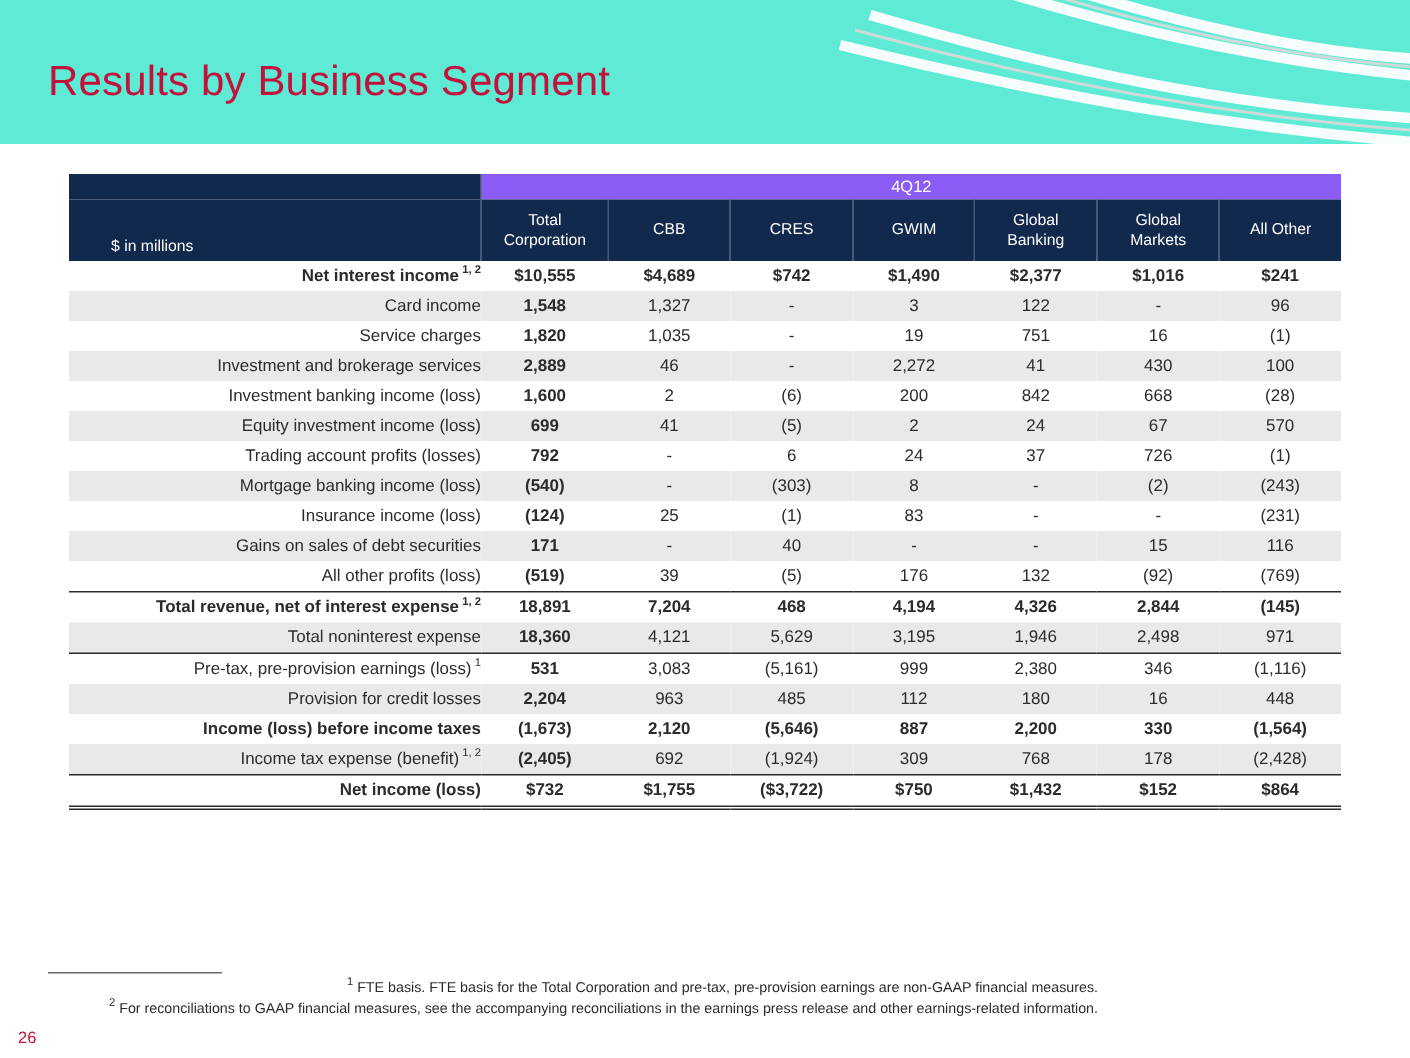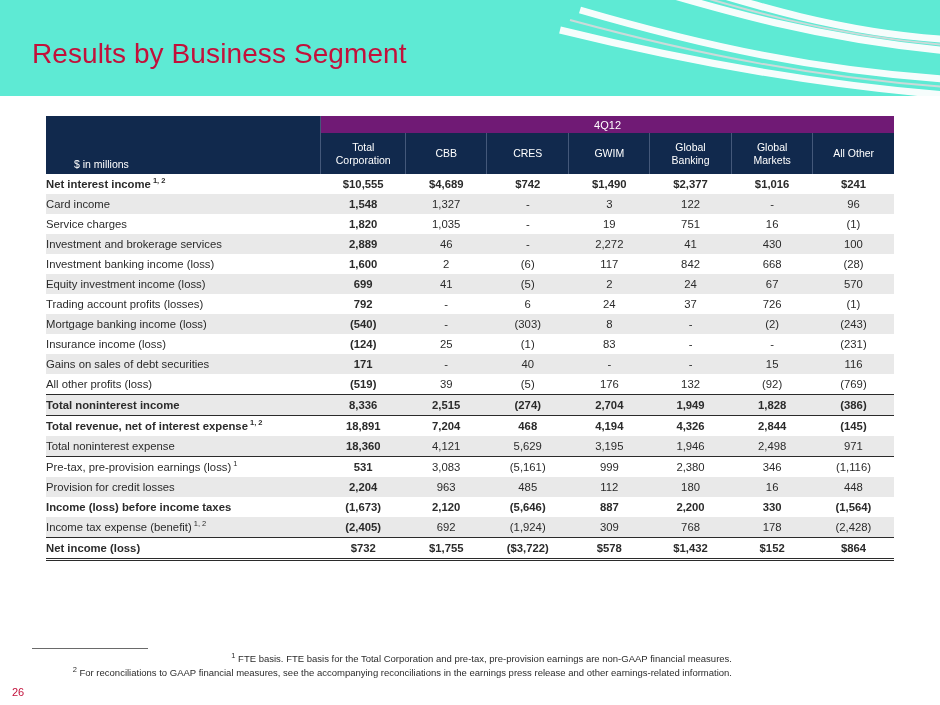--- a/index.html
+++ b/index.html
@@ -53,21 +53,21 @@
     border-collapse: collapse;
     width: 848px;
     font-size: 11px;
     color: #2b2b2b;
   }
   table.fin td, table.fin th {
     padding: 0;
   }
 
   thead .hdr-top th {
-    background: #701a75;
+    background: #8b5cf6;
     color: #ffffff;
     font-weight: normal;
     font-size: 11px;
     height: 17px;
     text-align: center;
     vertical-align: middle;
   }
   thead .hdr-top th.blank {
     background: #11294d;
   }
@@ -99,21 +99,21 @@
     font-size: 11.3px;
     vertical-align: middle;
   }
   tbody tr.shade td {
     background: #e9e9e9;
   }
   tbody tr.plain td {
     background: #ffffff;
   }
   td.label {
-    text-align: left;
+    text-align: right;
     padding-left: 10px;
     white-space: nowrap;
   }
   td.num {
     text-align: center;
   }
   td.num.firstcol {
     font-weight: bold;
   }
   tr.bold td {
@@ -269,21 +269,21 @@
           <td class="num">2,272</td>
           <td class="num">41</td>
           <td class="num">430</td>
           <td class="num">100</td>
         </tr>
         <tr class="plain">
           <td class="label">Investment banking income (loss)</td>
           <td class="num firstcol">1,600</td>
           <td class="num">2</td>
           <td class="num">(6)</td>
-          <td class="num">117</td>
+          <td class="num">200</td>
           <td class="num">842</td>
           <td class="num">668</td>
           <td class="num">(28)</td>
         </tr>
         <tr class="shade">
           <td class="label">Equity investment income (loss)</td>
           <td class="num firstcol">699</td>
           <td class="num">41</td>
           <td class="num">(5)</td>
           <td class="num">2</td>
@@ -334,30 +334,20 @@
         <tr class="plain">
           <td class="label">All other profits (loss)</td>
           <td class="num firstcol">(519)</td>
           <td class="num">39</td>
           <td class="num">(5)</td>
           <td class="num">176</td>
           <td class="num">132</td>
           <td class="num">(92)</td>
           <td class="num">(769)</td>
         </tr>
-        <tr class="shade bold topline">
-          <td class="label">Total noninterest income</td>
-          <td class="num firstcol">8,336</td>
-          <td class="num">2,515</td>
-          <td class="num">(274)</td>
-          <td class="num">2,704</td>
-          <td class="num">1,949</td>
-          <td class="num">1,828</td>
-          <td class="num">(386)</td>
-        </tr>
         <tr class="plain bold topline">
           <td class="label">Total revenue, net of interest expense<sup> 1, 2</sup></td>
           <td class="num firstcol">18,891</td>
           <td class="num">7,204</td>
           <td class="num">468</td>
           <td class="num">4,194</td>
           <td class="num">4,326</td>
           <td class="num">2,844</td>
           <td class="num">(145)</td>
         </tr>
@@ -409,21 +399,21 @@
           <td class="num">309</td>
           <td class="num">768</td>
           <td class="num">178</td>
           <td class="num">(2,428)</td>
         </tr>
         <tr class="plain bold topline dblline">
           <td class="label">Net income (loss)</td>
           <td class="num firstcol">$732</td>
           <td class="num">$1,755</td>
           <td class="num">($3,722)</td>
-          <td class="num">$578</td>
+          <td class="num">$750</td>
           <td class="num">$1,432</td>
           <td class="num">$152</td>
           <td class="num">$864</td>
         </tr>
       </tbody>
   </table>
 </div>
 
 <div class="footnotes">
   <div class="fn-rule"></div>

